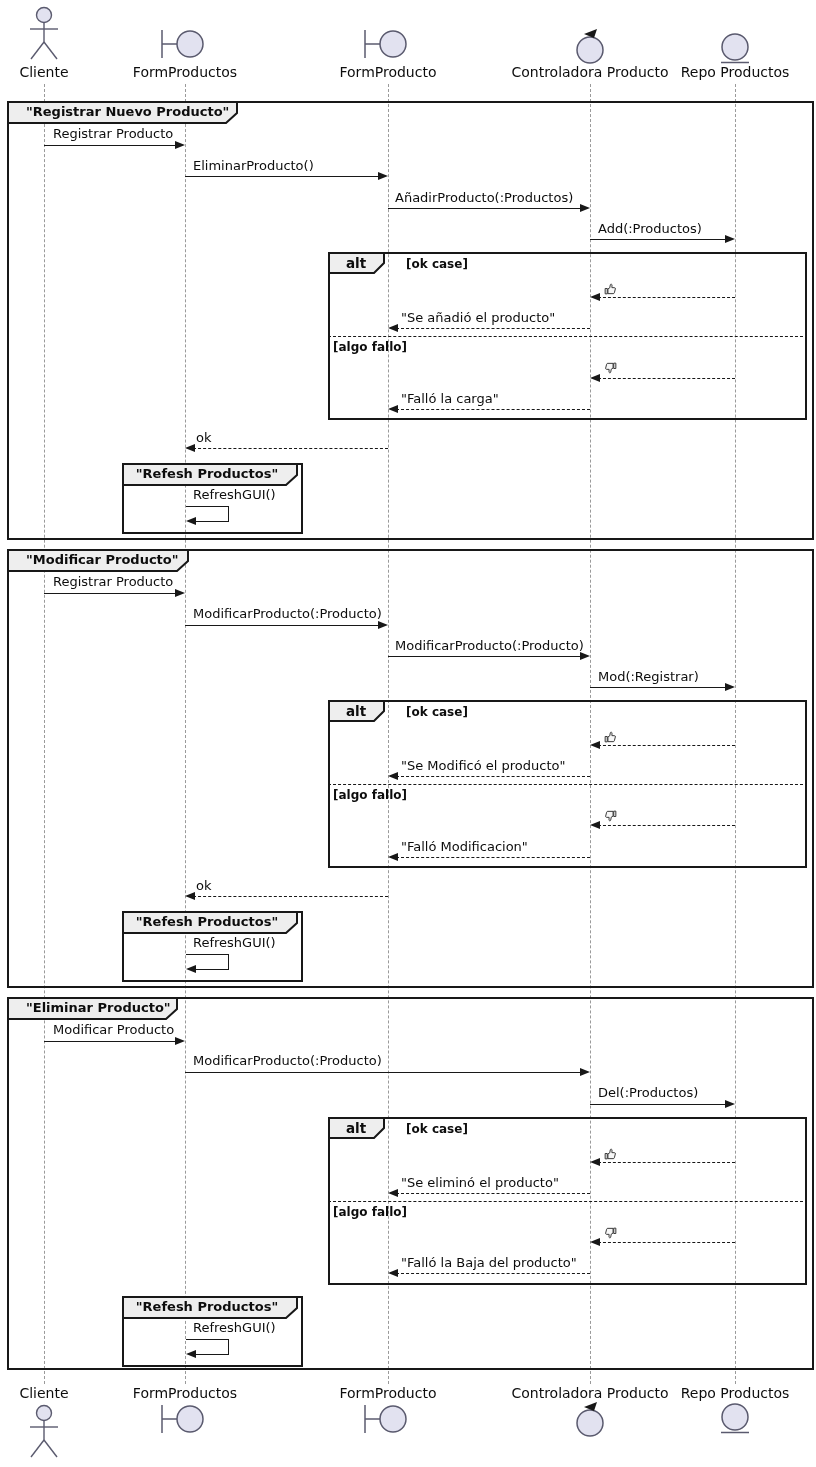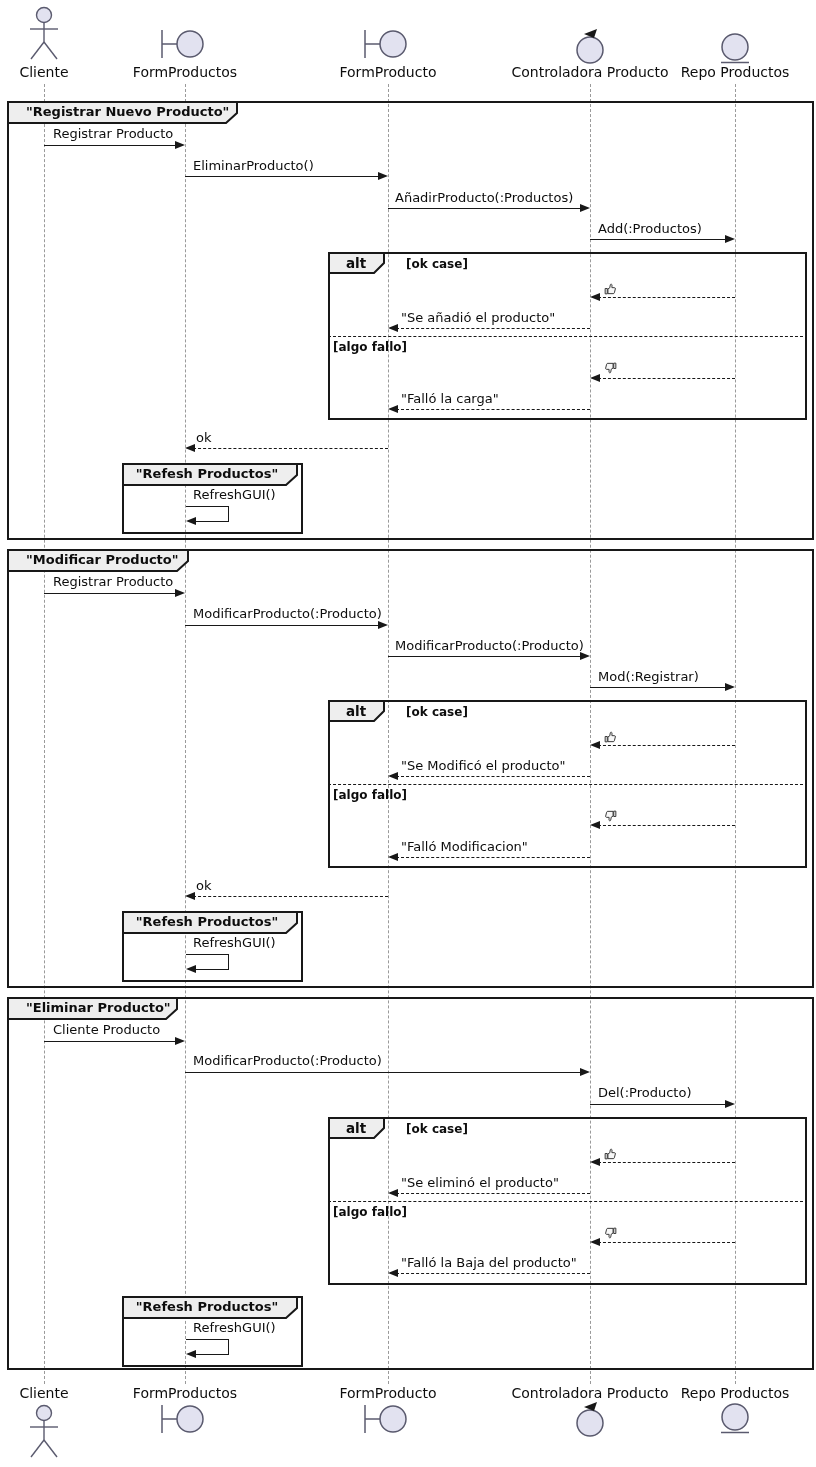--- a/index.html
+++ b/index.html
@@ -210,29 +210,29 @@
   <div class="vline" style="left:228px;top:954px;height:15px;"></div>
   <div class="hline" style="left:195px;top:969px;width:34px;"></div>
   <div class="ah-l" style="left:186px;top:965px;"></div>
 
   <div class="frame" style="left:7px;top:997px;width:803px;height:369px;"></div>
   <svg class="hdr" style="left:7px;top:997px;" width="172" height="23" viewBox="0 0 172 23">
     <polygon points="1,1 170,1 170,12 159,22 1,22" fill="#EEEEEE" stroke="#181818" stroke-width="2"></polygon>
   </svg>
   <div class="gtitle" style="left:26px;top:1000px;">"Eliminar Producto"</div>
 
-  <div class="msg" style="left:53px;top:1022px;">Cliente Producto</div>
+  <div class="msg" style="left:53px;top:1022px;">Modificar Producto</div>
   <div class="hline" style="left:44px;top:1041px;width:133px;"></div>
   <div class="ah-r" style="left:175px;top:1037px;"></div>
 
   <div class="msg" style="left:193px;top:1053px;">ModificarProducto(:Producto)</div>
   <div class="hline" style="left:185px;top:1072px;width:397px;"></div>
   <div class="ah-r" style="left:580px;top:1068px;"></div>
 
-  <div class="msg" style="left:598px;top:1085px;">Del(:Producto)</div>
+  <div class="msg" style="left:598px;top:1085px;">Del(:Productos)</div>
   <div class="hline" style="left:590px;top:1104px;width:136px;"></div>
   <div class="ah-r" style="left:725px;top:1100px;"></div>
 
   <div class="frame" style="left:328px;top:1117px;width:475px;height:164px;"></div>
   <svg class="hdr" style="left:328px;top:1117px;" width="58" height="22" viewBox="0 0 58 22">
     <polygon points="1,1 56,1 56,11 46,21 1,21" fill="#EEEEEE" stroke="#181818" stroke-width="2"></polygon>
   </svg>
   <div class="gtitle" style="left:346px;top:1120px;font-size:13.5px;">alt</div>
   <div class="guard" style="left:406px;top:1122px;">[ok case]</div>
 

